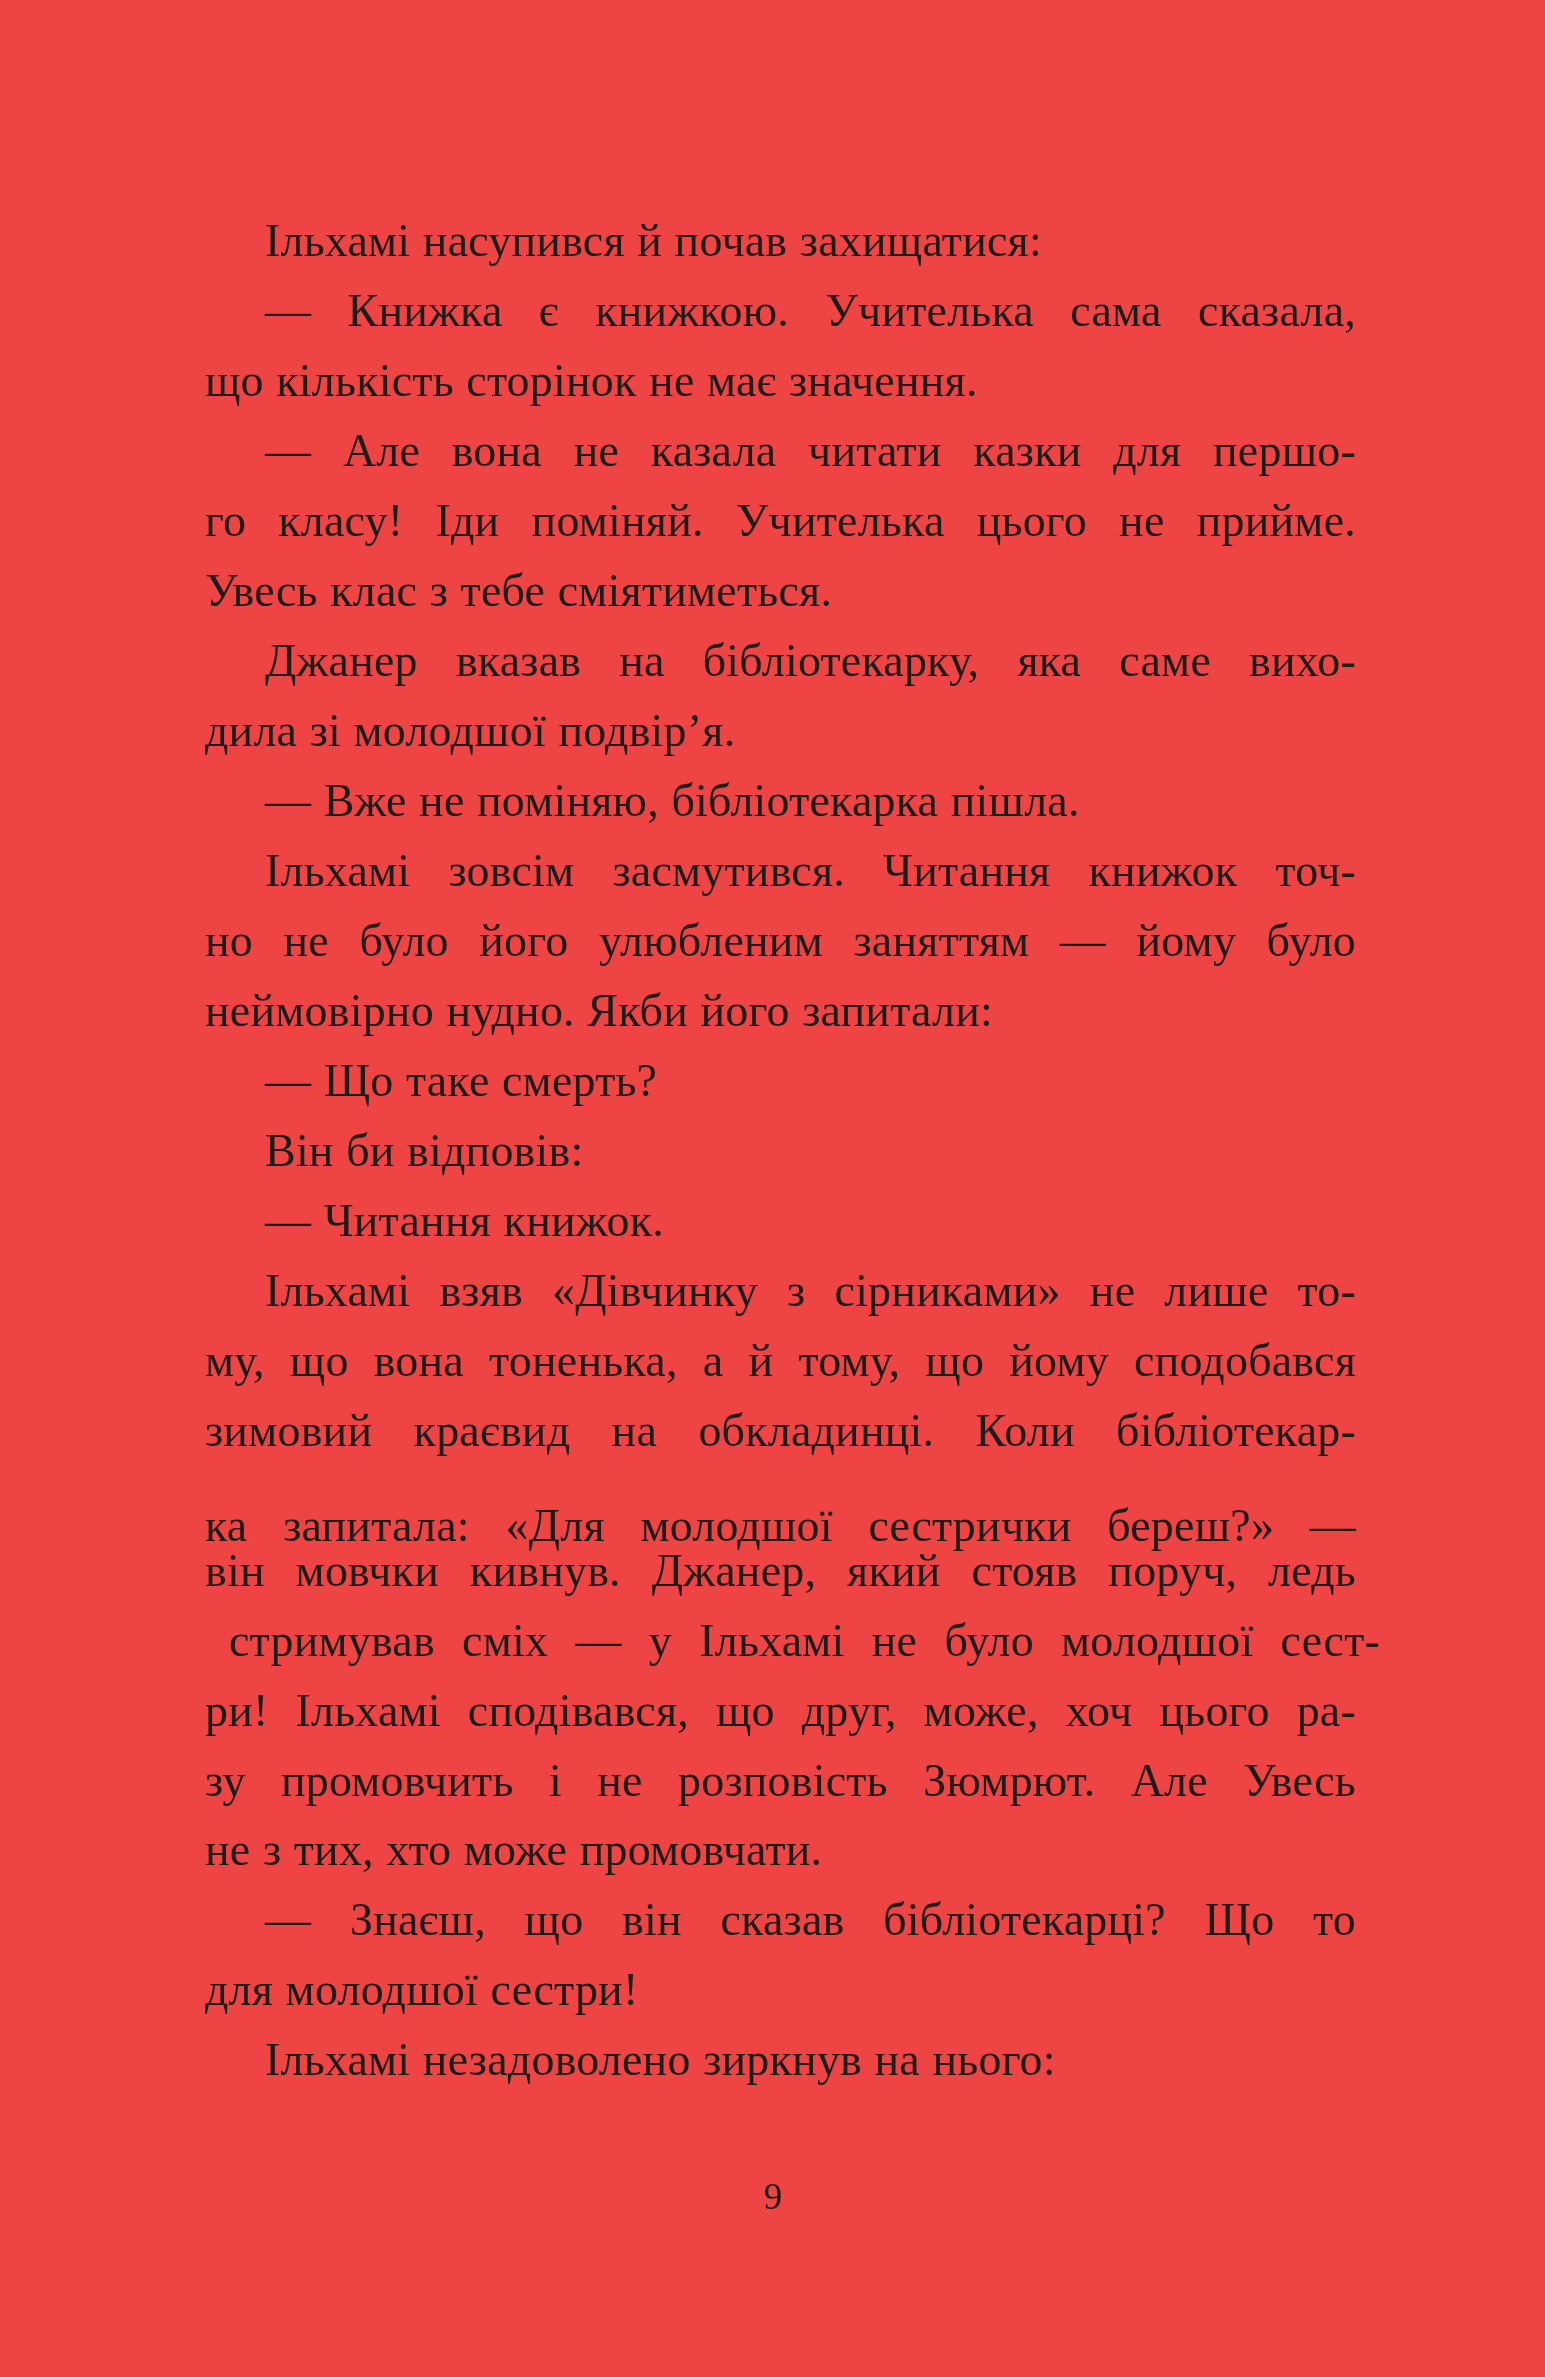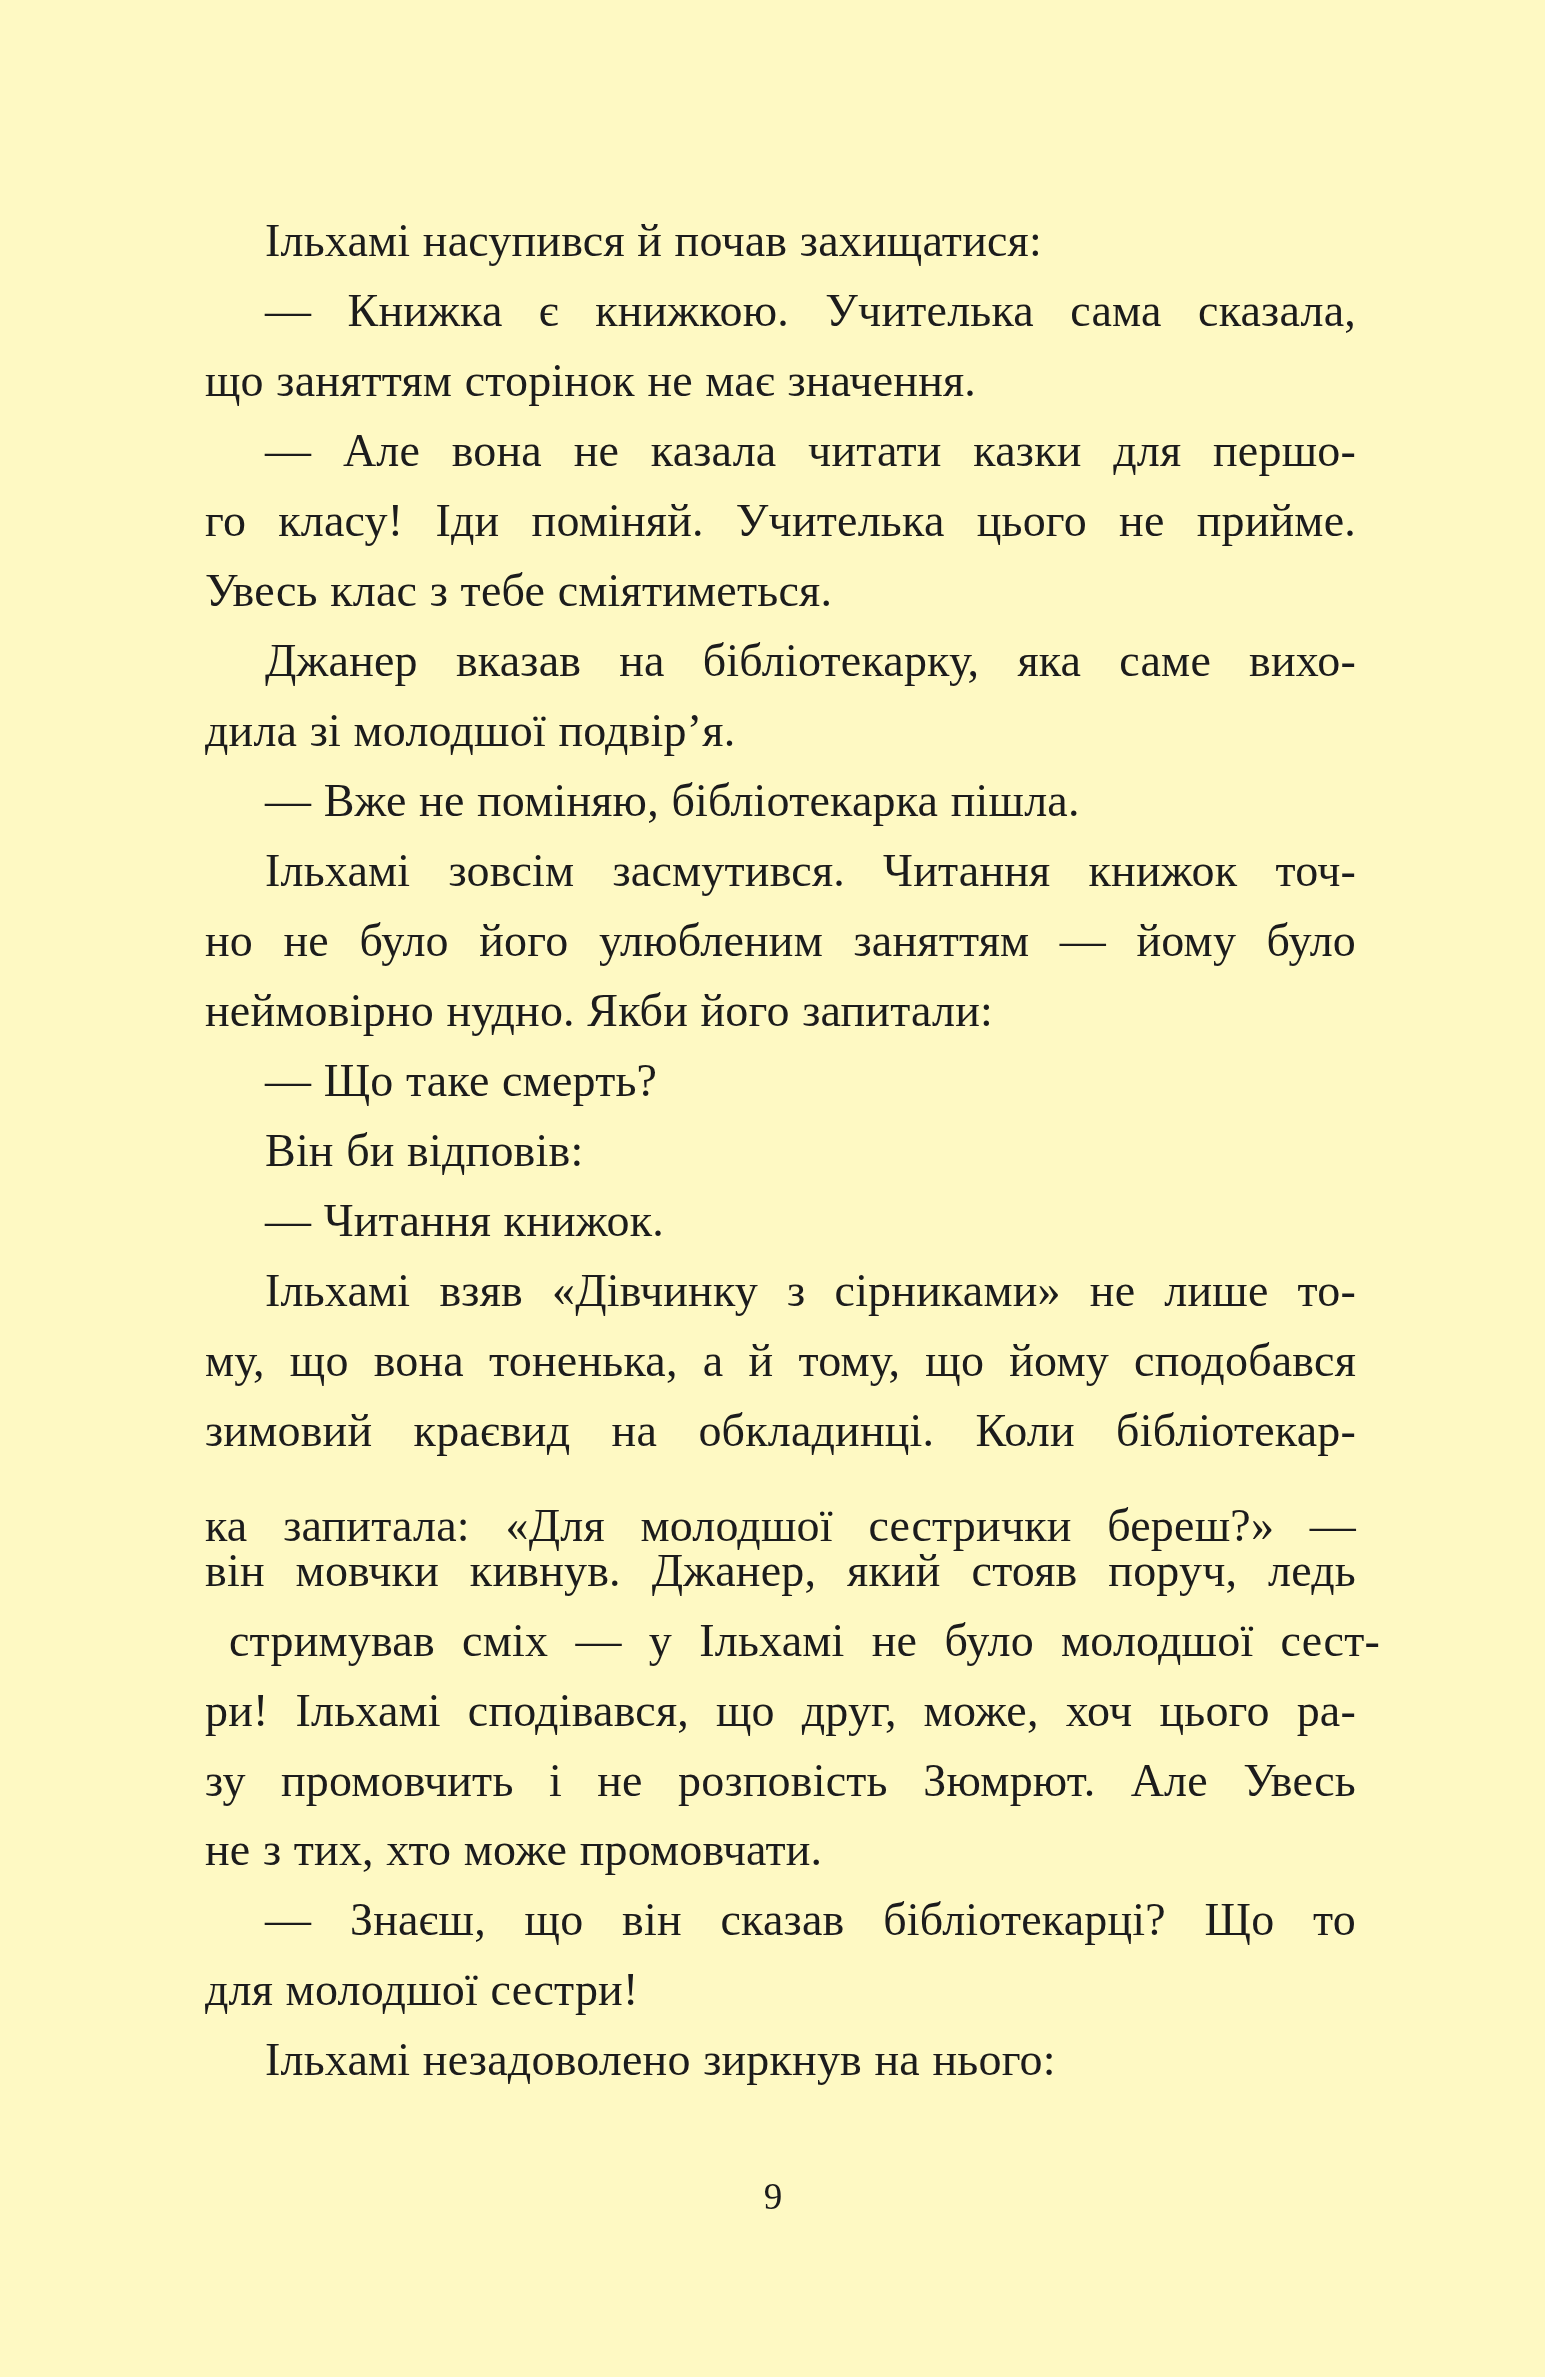--- a/index.html
+++ b/index.html
@@ -1,17 +1,17 @@
 <!DOCTYPE html>
 <html style="font-size:13px"><head>
 <meta charset="utf-8">
 <style>
   html, body { margin: 0; padding: 0; background: #ffffff; }
   body { width: 1546px; height: 2377px; position: relative; overflow: hidden; }
-  .page { position: absolute; left: 0; top: 0; width: 1546px; height: 2377px; background: #fef9c3; }
+  .page { position: absolute; left: 0; top: 0; width: 1546px; height: 2377px; background: #ef4444; }
   .text-block { position: absolute; left: 205px; top: 0; width: 1151px; }
   .line {
     position: absolute; left: 0; width: 1151px; height: 64px;
     font-family: "Liberation Serif", "DejaVu Serif", serif;
     font-size: 46px; line-height: 64px; color: #1c1c1c;
     white-space: nowrap; text-align: justify; text-align-last: justify;
     letter-spacing: 0.2px; word-spacing: 0.8px;
   }
   .line.indent { left: 60px; width: 1091px; }
   .line.last { text-align-last: left; }
@@ -20,21 +20,21 @@
     font-family: "Liberation Serif", "DejaVu Serif", serif; font-size: 37px; line-height: 56px; color: #1c1c1c;
   }
 </style>
 </head>
 <body>
 
 <div class="page">
   <div class="text-block">
     <div class="line indent last" style="top: 209px;">Ільхамі насупився й почав захищатися:</div>
     <div class="line indent" style="top: 279px;">— Книжка є книжкою. Учителька сама сказала,</div>
-    <div class="line last" style="top: 349px;">що заняттям сторінок не має значення.</div>
+    <div class="line last" style="top: 349px;">що кількість сторінок не має значення.</div>
     <div class="line indent" style="top: 419px;">— Але вона не казала читати казки для першо-</div>
     <div class="line" style="top: 489px;">го класу! Іди поміняй. Учителька цього не прийме.</div>
     <div class="line last" style="top: 559px;">Увесь клас з тебе сміятиметься.</div>
     <div class="line indent" style="top: 629px;">Джанер вказав на бібліотекарку, яка саме вихо-</div>
     <div class="line last" style="top: 699px;">дила зі молодшої подвір’я.</div>
     <div class="line indent last" style="top: 769px;">— Вже не поміняю, бібліотекарка пішла.</div>
     <div class="line indent" style="top: 839px;">Ільхамі зовсім засмутився. Читання книжок точ-</div>
     <div class="line" style="top: 909px;">но не було його улюбленим заняттям — йому було</div>
     <div class="line last" style="top: 979px;">неймовірно нудно. Якби його запитали:</div>
     <div class="line indent last" style="top: 1049px;">— Що таке смерть?</div>

